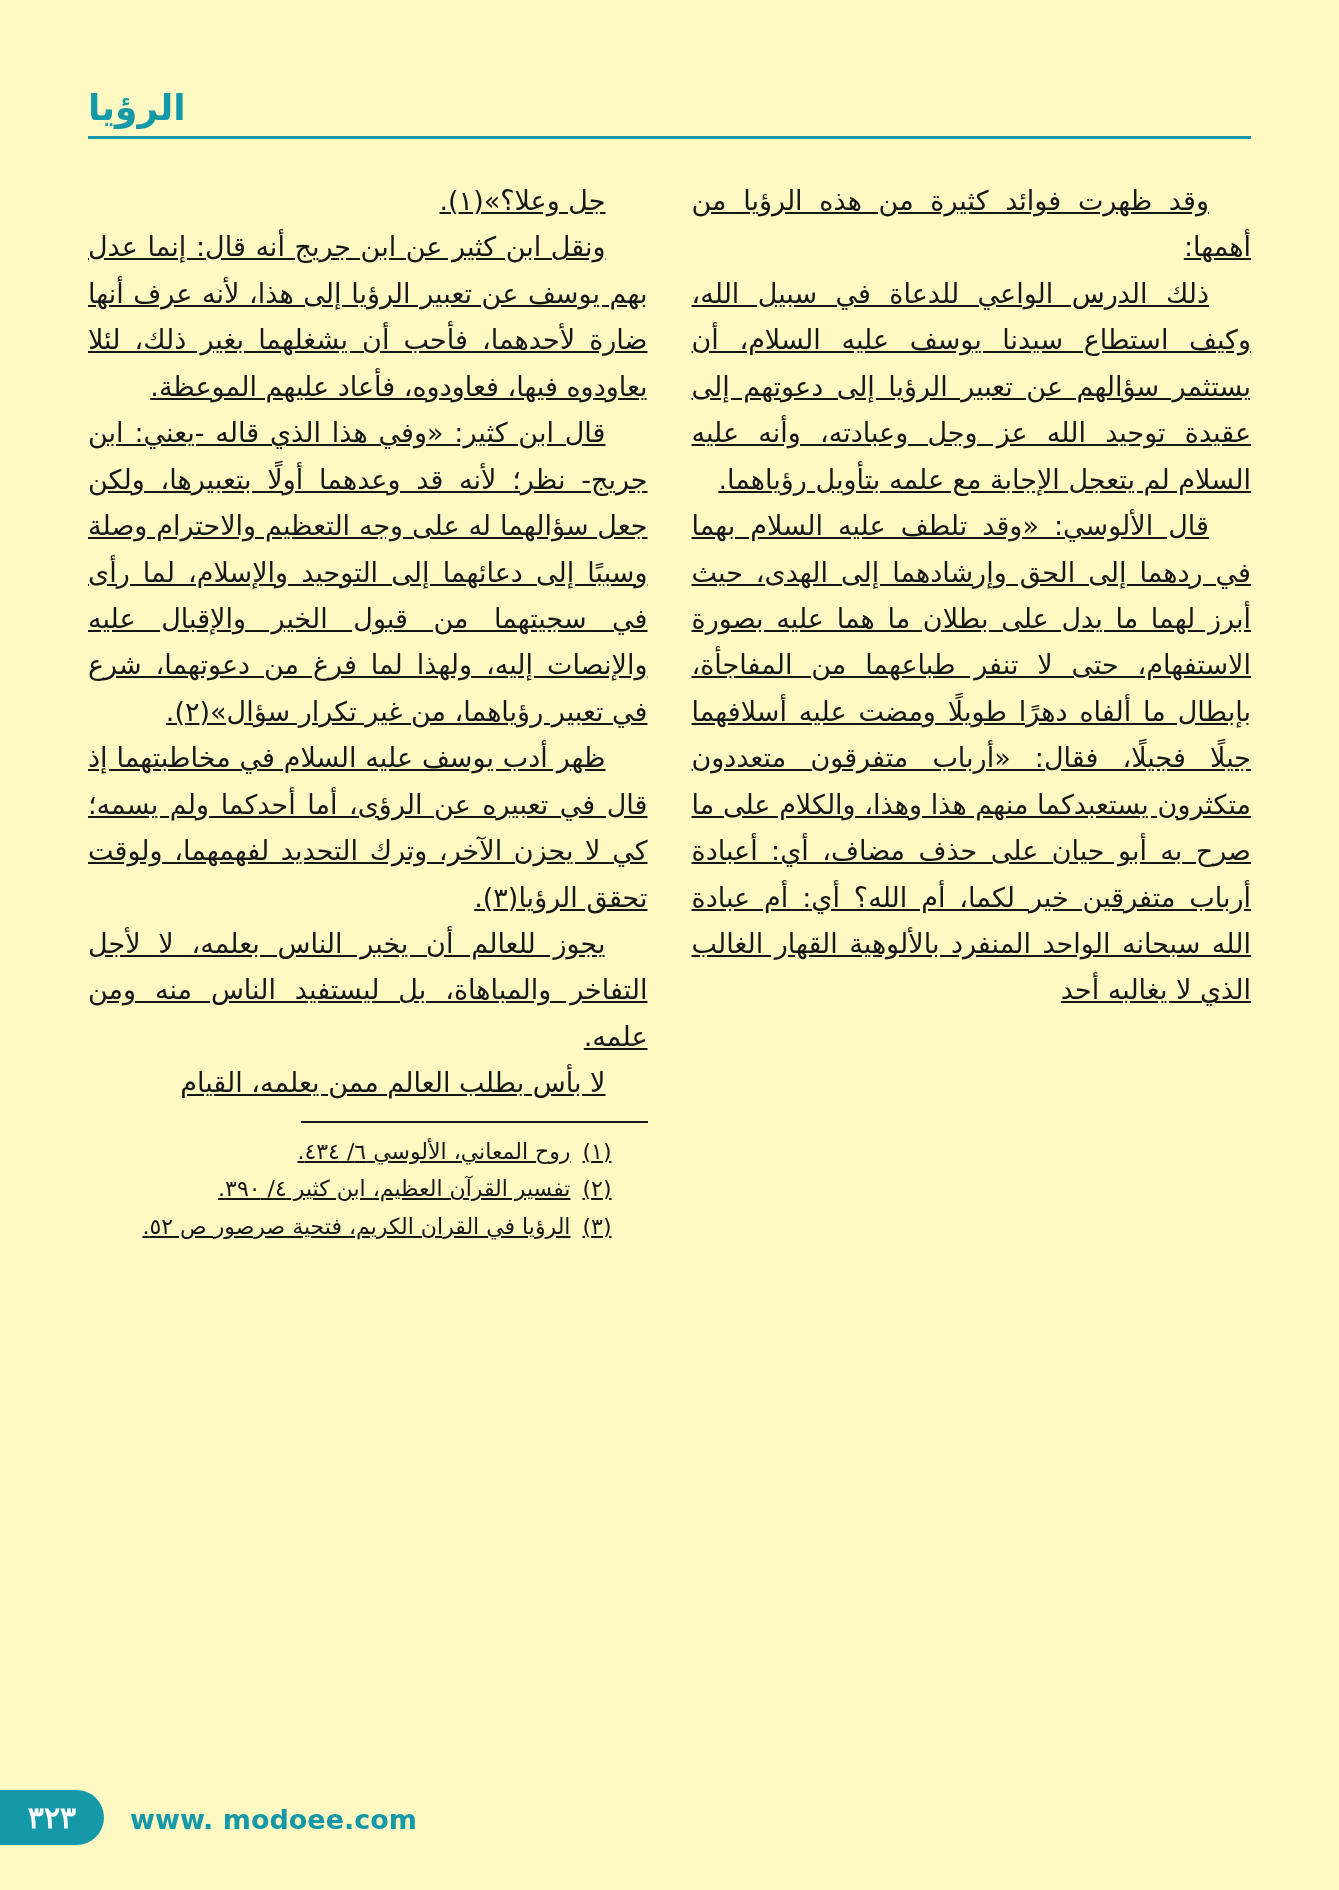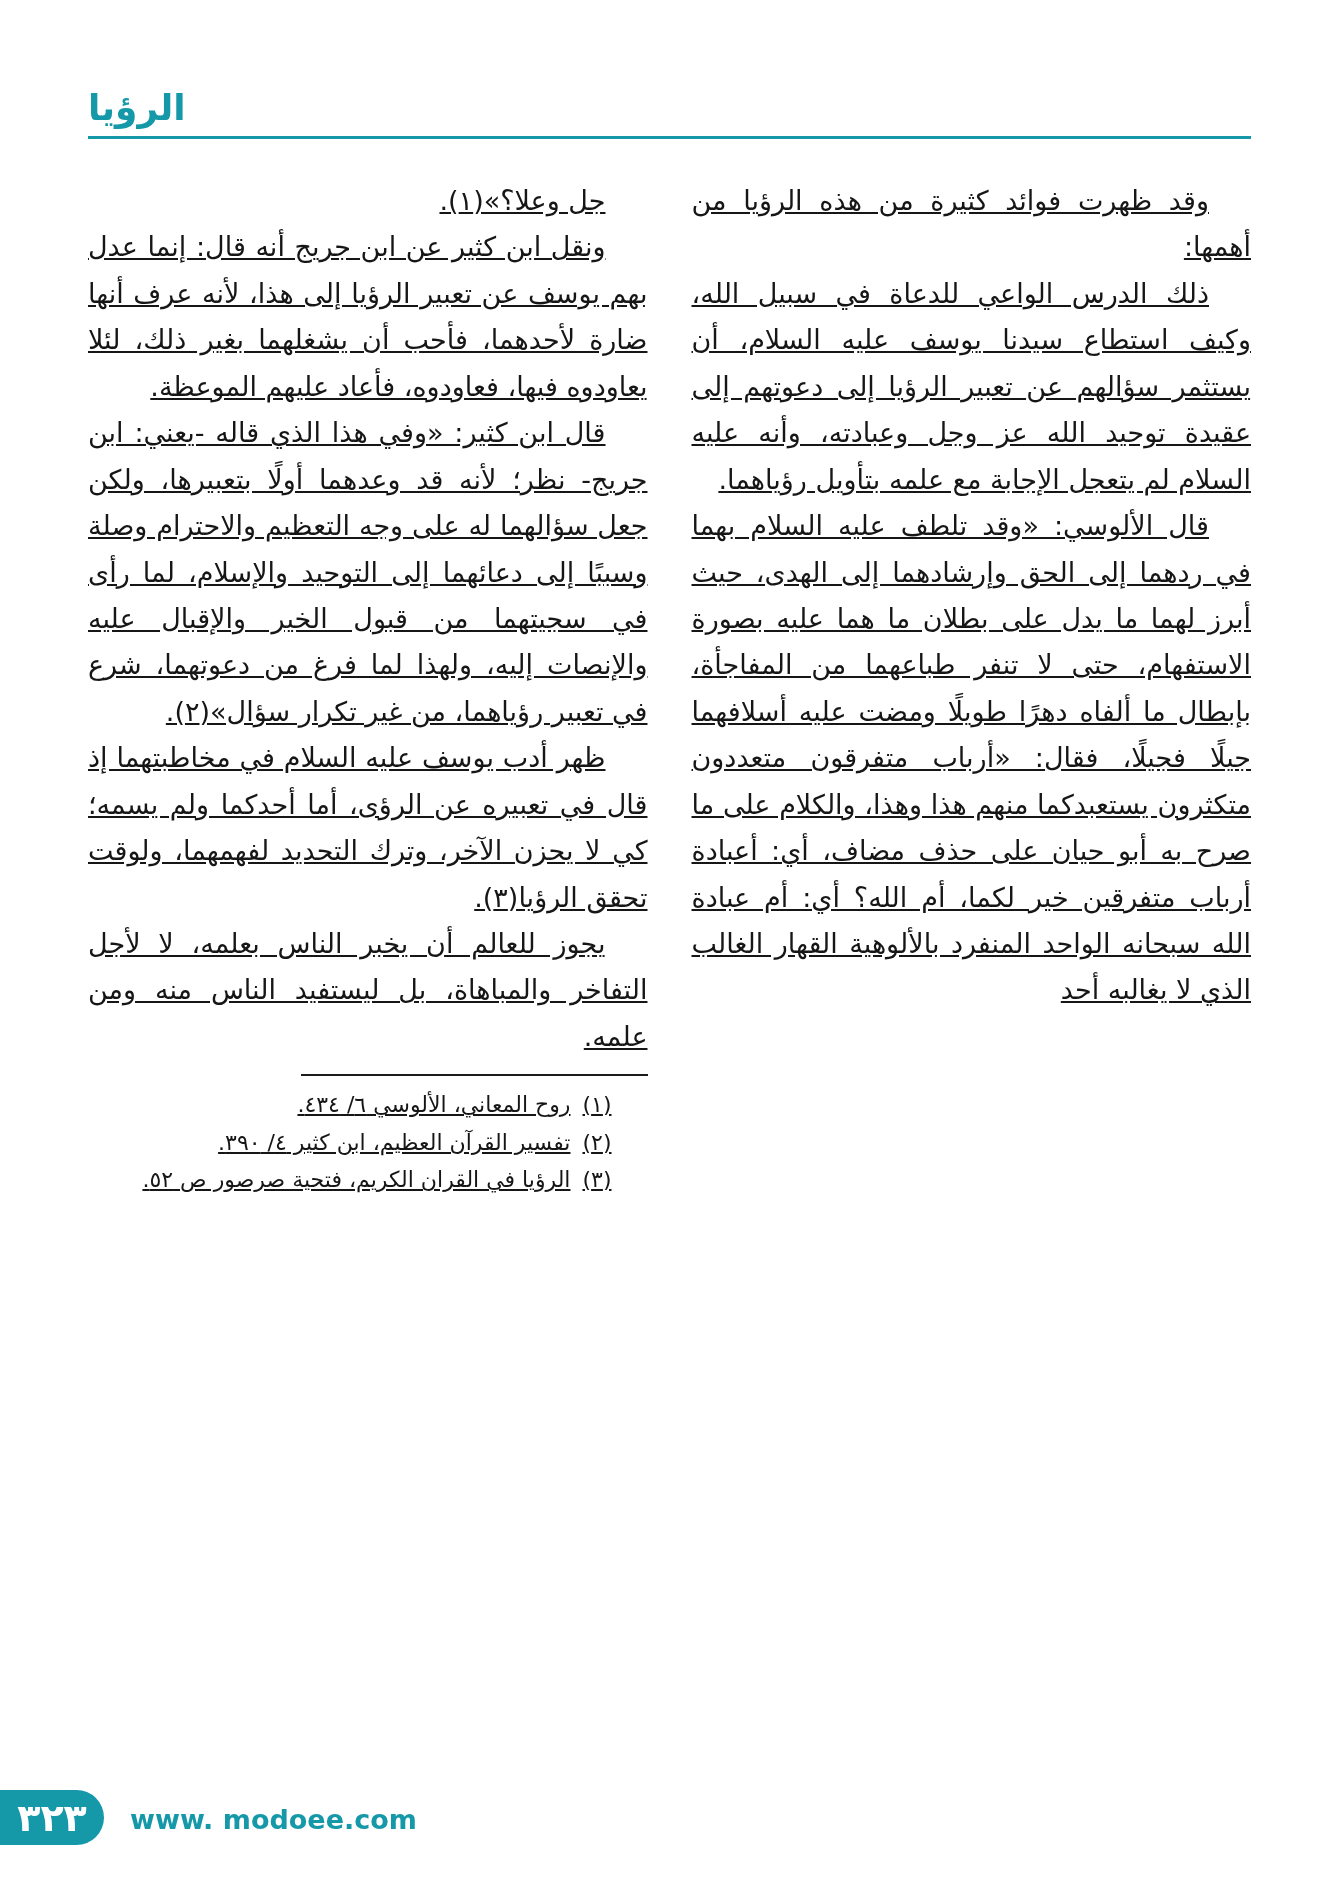--- a/index.html
+++ b/index.html
@@ -1,20 +1,20 @@
 <!DOCTYPE html>
 <html lang="ar" dir="rtl" style="--accent: #1599a9;"><head>
 <meta charset="utf-8">
 <style>
   :root { --accent:#1599a9; --ink:#161616; }
   html,body { margin:0; padding:0; }
   body { background:#d9d9d9; font-family:"DejaVu Sans", sans-serif; }
   .page {
     position:relative; width:1339px; height:1890px; margin:0 auto;
-    background:#ffffff; color:var(--ink); direction:rtl; overflow:hidden;
+    background:#fef9c3; color:var(--ink); direction:rtl; overflow:hidden;
   }
   
   .header { position:absolute; top:88px; right:88px; left:88px; }
   .header-title {
     margin:0; color:var(--accent); font-size:36px; font-weight:bold;
     text-align:left; line-height:1.1; letter-spacing:1px;
   }
   .header-rule { margin-top:8px; border:0; border-top:3px solid var(--accent); }
   
   .columns {
@@ -26,22 +26,22 @@
   
   .footnotes { margin-top:14px; font-size:22px; line-height:1.7; }
   .fn-divider { width:62%; border:0; border-top:2px solid #1c1c1c; margin:0 0 10px 0; }
   .footnote { display:flex; gap:12px; padding-right:36px; }
   .fn-marker { flex:0 0 auto; }
   .fn-text { flex:1 1 auto; }
   
   .footer-badge {
     position:absolute; left:0; bottom:45px; width:104px; height:55px;
     background:var(--accent); border-radius:0 28px 28px 0;
-    color:#ffffff; font-size:38px; font-weight:bold;
-    display:flex; align-items:center; justify-content:center; direction:ltr;
+    color:#ffffff; font-size:30px; font-weight:bold;
+    display:flex; align-items:center; justify-content:center; direction:ltr;font-family:Liberation Serif, serif;
   }
   .footer-site {
     position:absolute; left:130px; bottom:55px;
     color:var(--accent); font-size:27px; font-weight:700; direction:ltr;
   }
 </style>
 </head>
 <body>
 
 <div class="page">
@@ -58,20 +58,21 @@
       <p>ذلك الدرس الواعي للدعاة في سبيل الله، وكيف استطاع سيدنا يوسف عليه السلام، أن يستثمر سؤالهم عن تعبير الرؤيا إلى دعوتهم إلى عقيدة توحيد الله عز وجل وعبادته، وأنه عليه السلام لم يتعجل الإجابة مع علمه بتأويل رؤياهما.</p>
       <p>قال الألوسي: «وقد تلطف عليه السلام بهما في ردهما إلى الحق وإرشادهما إلى الهدى، حيث أبرز لهما ما يدل على بطلان ما هما عليه بصورة الاستفهام، حتى لا تنفر طباعهما من المفاجأة، بإبطال ما ألفاه دهرًا طويلًا ومضت عليه أسلافهما جيلًا فجيلًا، فقال: «أرباب متفرقون متعددون متكثرون يستعبدكما منهم هذا وهذا، والكلام على ما صرح به أبو حيان على حذف مضاف، أي: أعبادة أرباب متفرقين خير لكما، أم الله؟ أي: أم عبادة الله سبحانه الواحد المنفرد بالألوهية القهار الغالب الذي لا يغالبه أحد</p>
     </section>
 
     <section class="column">
       <p>جل وعلا؟»(١).</p>
       <p>ونقل ابن كثير عن ابن جريج أنه قال: إنما عدل بهم يوسف عن تعبير الرؤيا إلى هذا، لأنه عرف أنها ضارة لأحدهما، فأحب أن يشغلهما بغير ذلك، لئلا يعاودوه فيها، فعاودوه، فأعاد عليهم الموعظة.</p>
       <p>قال ابن كثير: «وفي هذا الذي قاله -يعني: ابن جريج- نظر؛ لأنه قد وعدهما أولًا بتعبيرها، ولكن جعل سؤالهما له على وجه التعظيم والاحترام وصلة وسببًا إلى دعائهما إلى التوحيد والإسلام، لما رأى في سجيتهما من قبول الخير والإقبال عليه والإنصات إليه، ولهذا لما فرغ من دعوتهما، شرع في تعبير رؤياهما، من غير تكرار سؤال»(٢).</p>
       <p>ظهر أدب يوسف عليه السلام في مخاطبتهما إذ قال في تعبيره عن الرؤى، أما أحدكما ولم يسمه؛ كي لا يحزن الآخر، وترك التحديد لفهمهما، ولوقت تحقق الرؤيا(٣).</p>
       <p>يجوز للعالم أن يخبر الناس بعلمه، لا لأجل التفاخر والمباهاة، بل ليستفيد الناس منه ومن علمه.</p>
+      <p>لا بأس بطلب العالم ممن يعلمه، القيام</p>
 
       <div class="footnotes">
         <hr class="fn-divider">
         <div class="footnote">
           <span class="fn-marker">(١)</span>
           <span class="fn-text">روح المعاني، الألوسي ٦/ ٤٣٤.</span>
         </div>
         <div class="footnote">
           <span class="fn-marker">(٢)</span>
           <span class="fn-text">تفسير القرآن العظيم، ابن كثير ٤/ ٣٩٠.</span>

